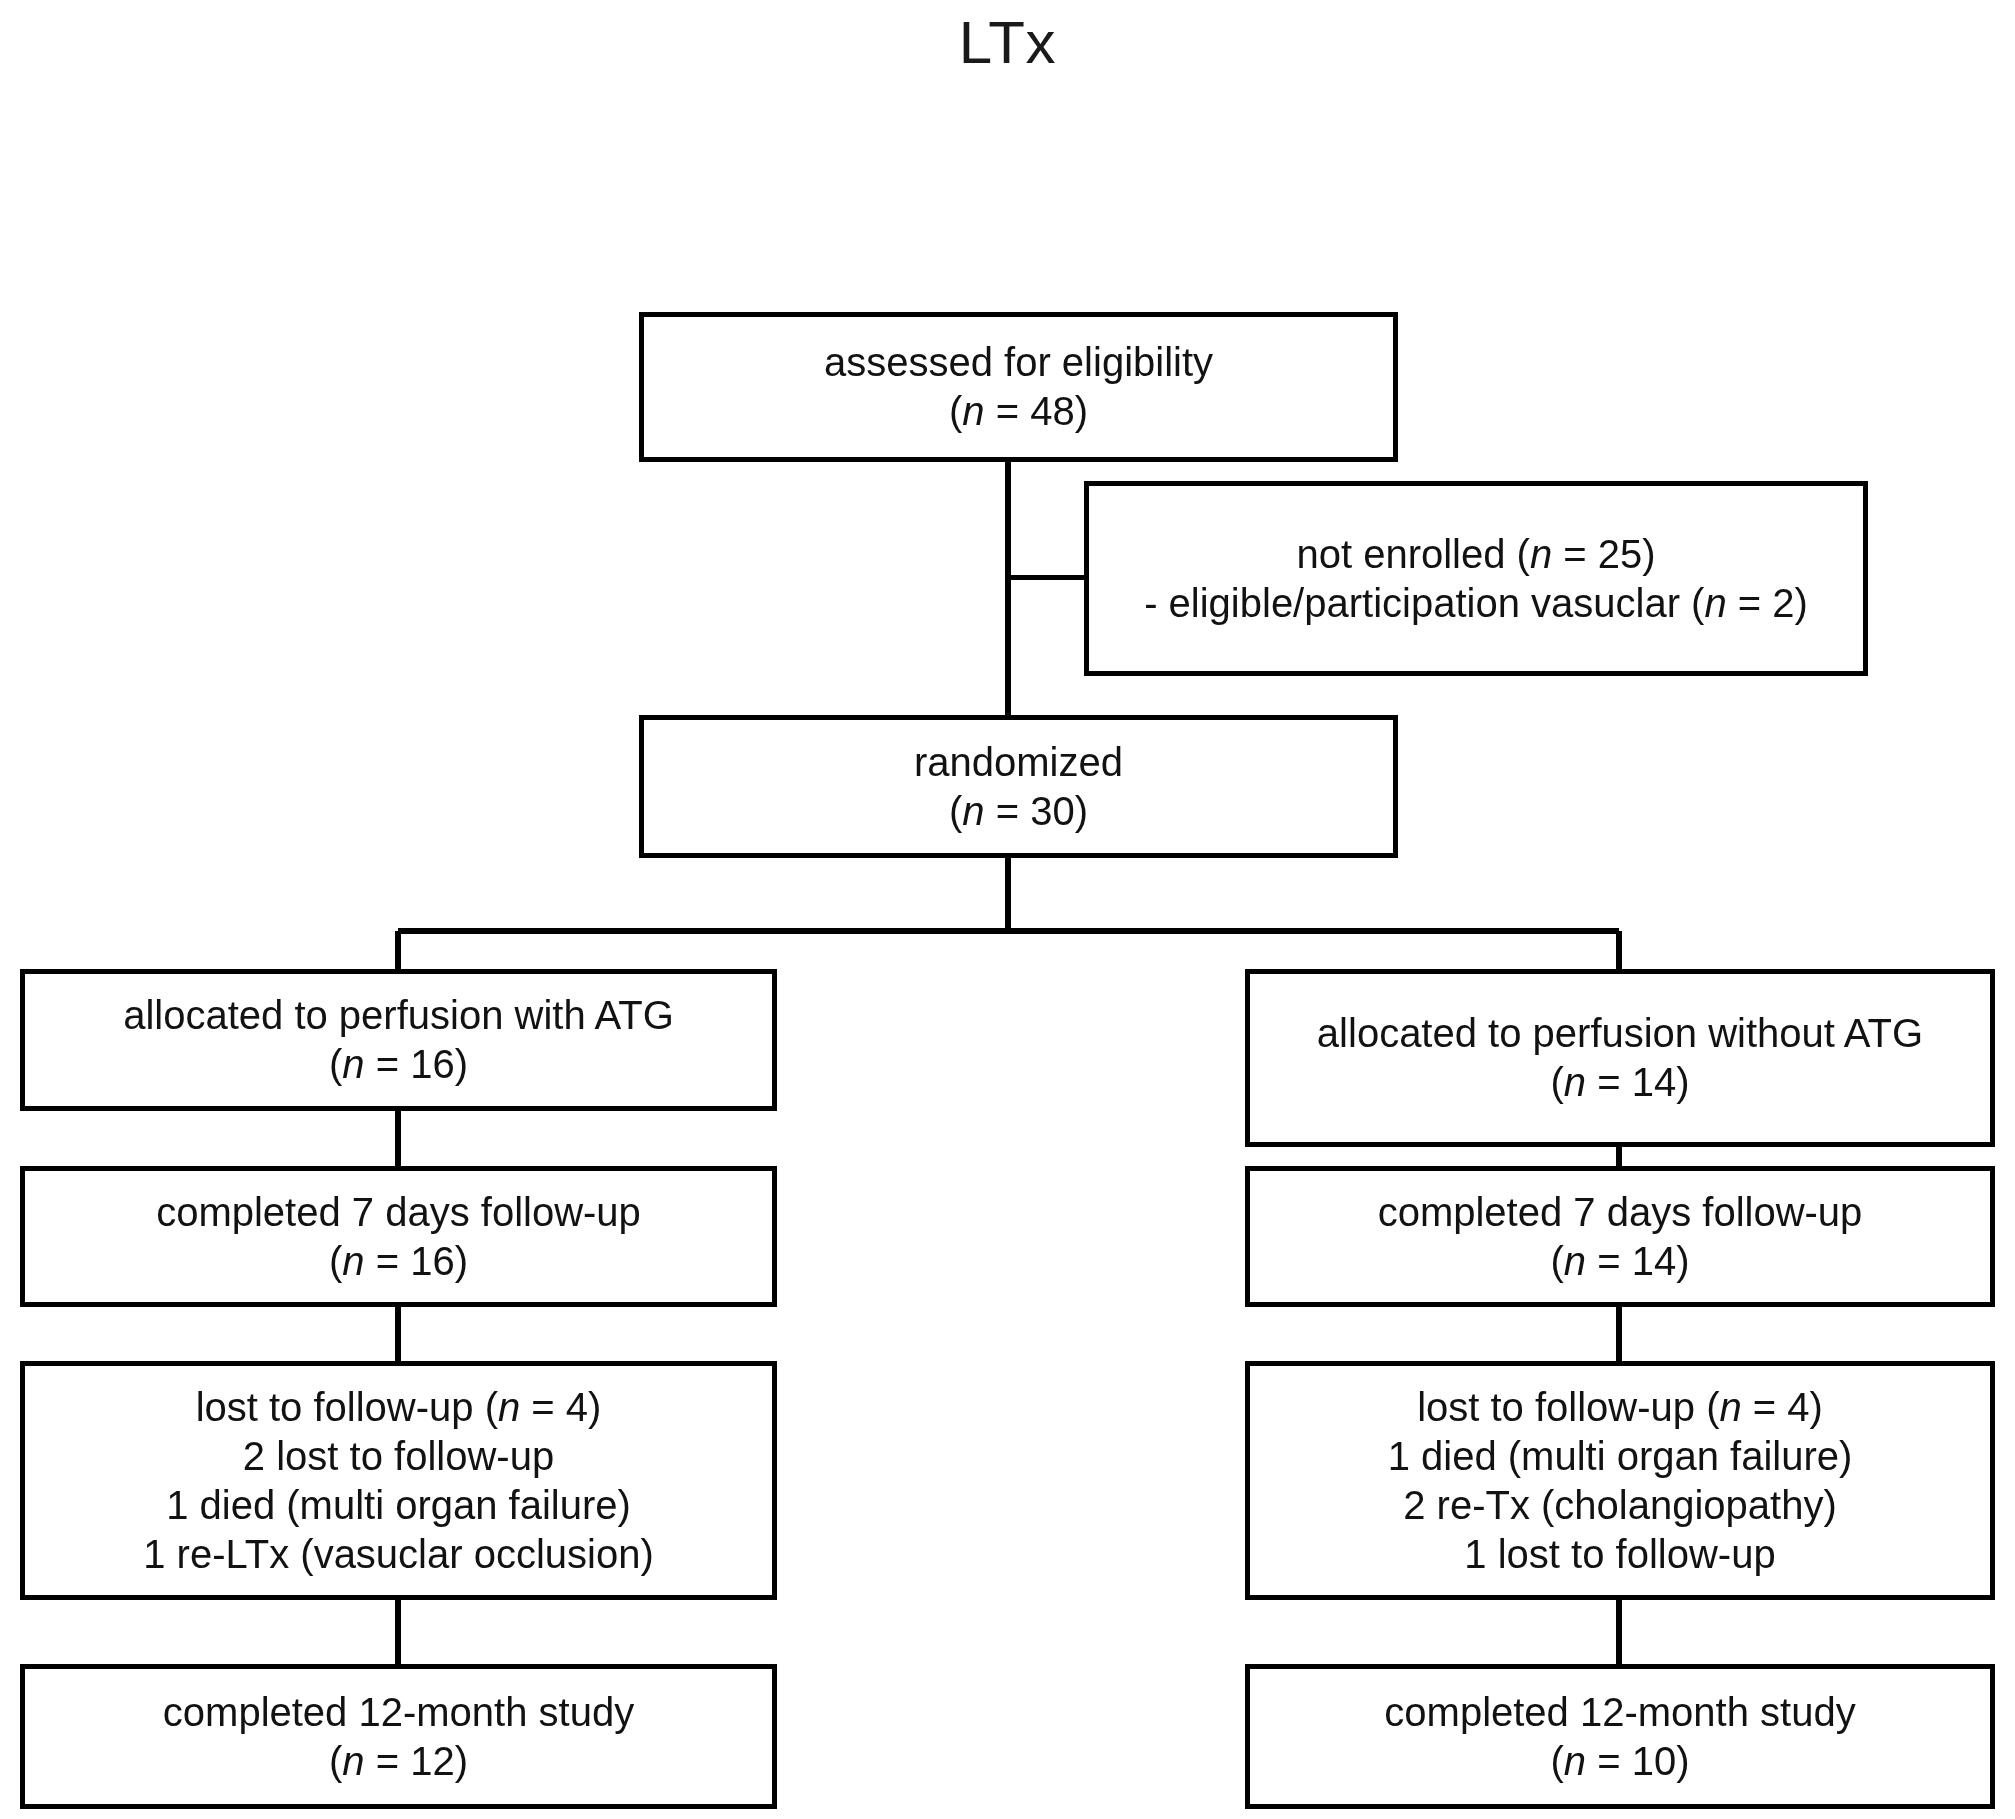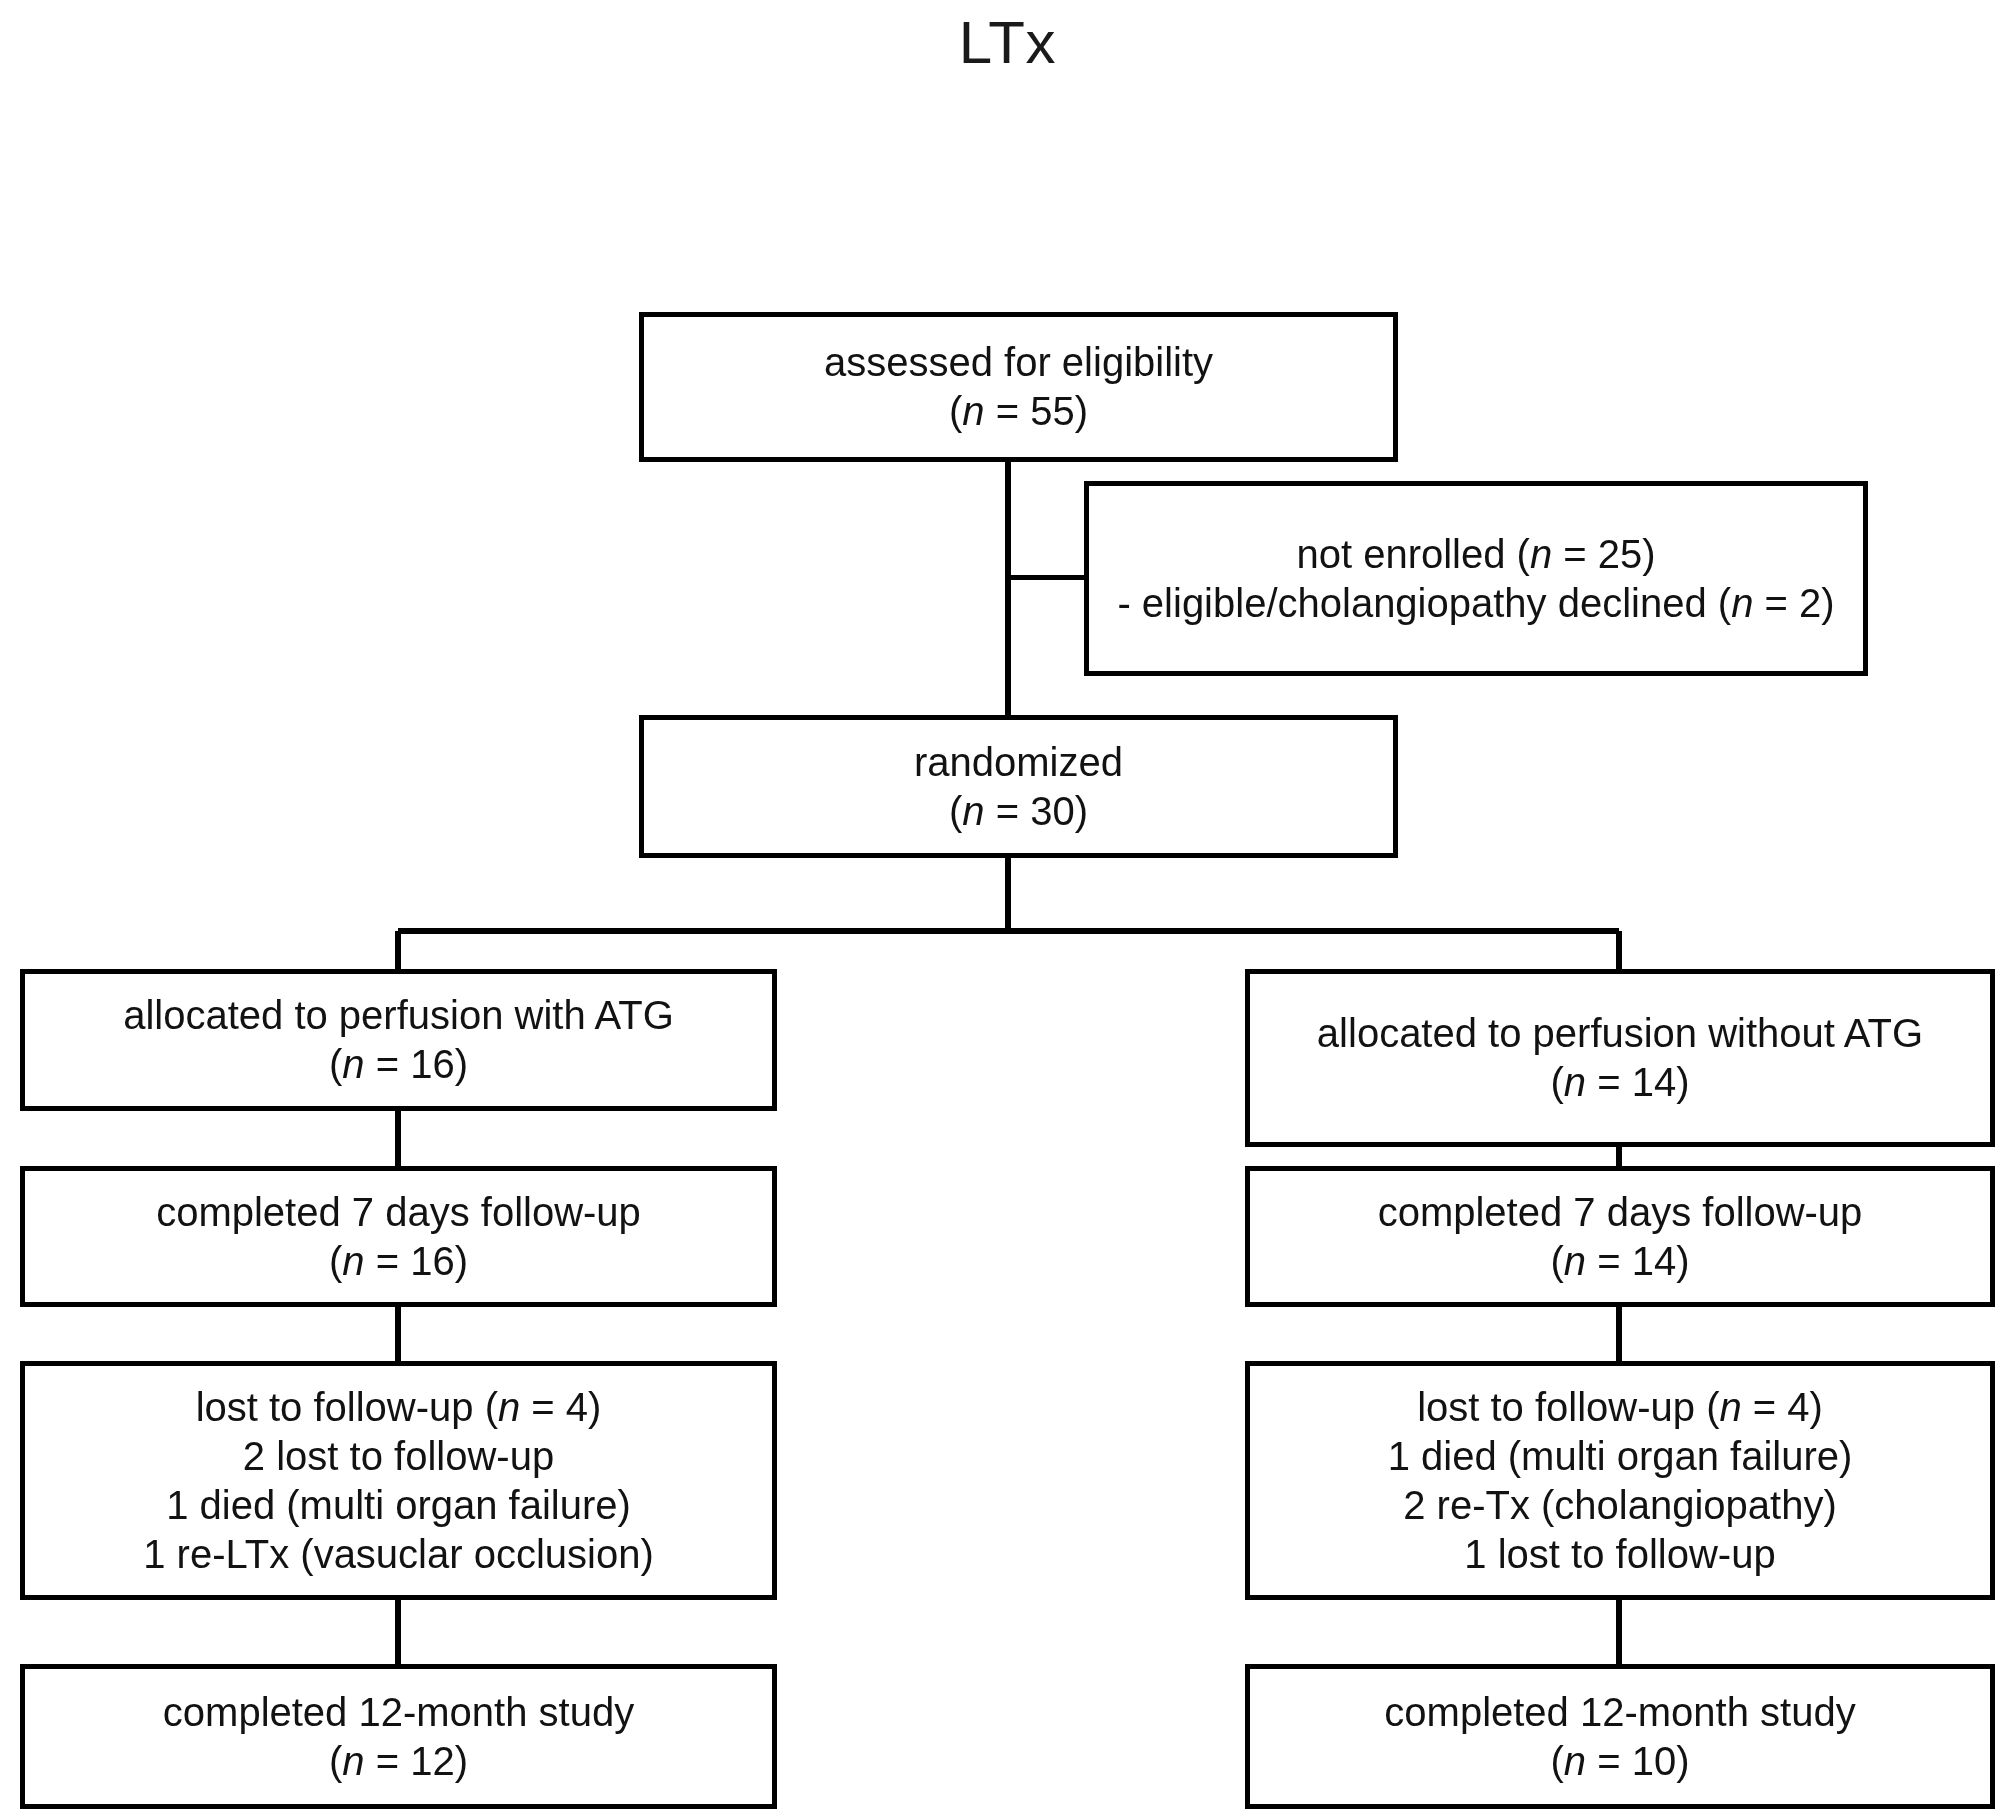--- a/index.html
+++ b/index.html
@@ -91,30 +91,30 @@
 
       <line x1="2510" y1="1722" x2="2510" y2="1808"></line>
       <line x1="2510" y1="2025" x2="2510" y2="2110"></line>
       <line x1="2510" y1="2478" x2="2510" y2="2580"></line>
     </g>
   </svg>
 
   <div class="node" style="left:639px; top:312px; width:759px; height:150px;">
     <span class="ln">assessed for eligibility</span>
     <span class="ln">
-      <span>(</span><em>n</em><span> = 55)</span>
+      <span>(</span><em>n</em><span> = 48)</span>
     </span>
   </div>
 
   <div class="node" style="left:1084px; top:481px; width:784px; height:195px;">
     <span class="ln">
       <span>not enrolled (</span><em>n</em><span> = 25)</span>
     </span>
     <span class="ln">
-      <span>- eligible/cholangiopathy declined (</span><em>n</em><span> = 2)</span>
+      <span>- eligible/participation vasuclar (</span><em>n</em><span> = 2)</span>
     </span>
   </div>
 
   <div class="node" style="left:639px; top:715px; width:759px; height:143px;">
     <span class="ln">randomized</span>
     <span class="ln">
       <span>(</span><em>n</em><span> = 30)</span>
     </span>
   </div>
 

